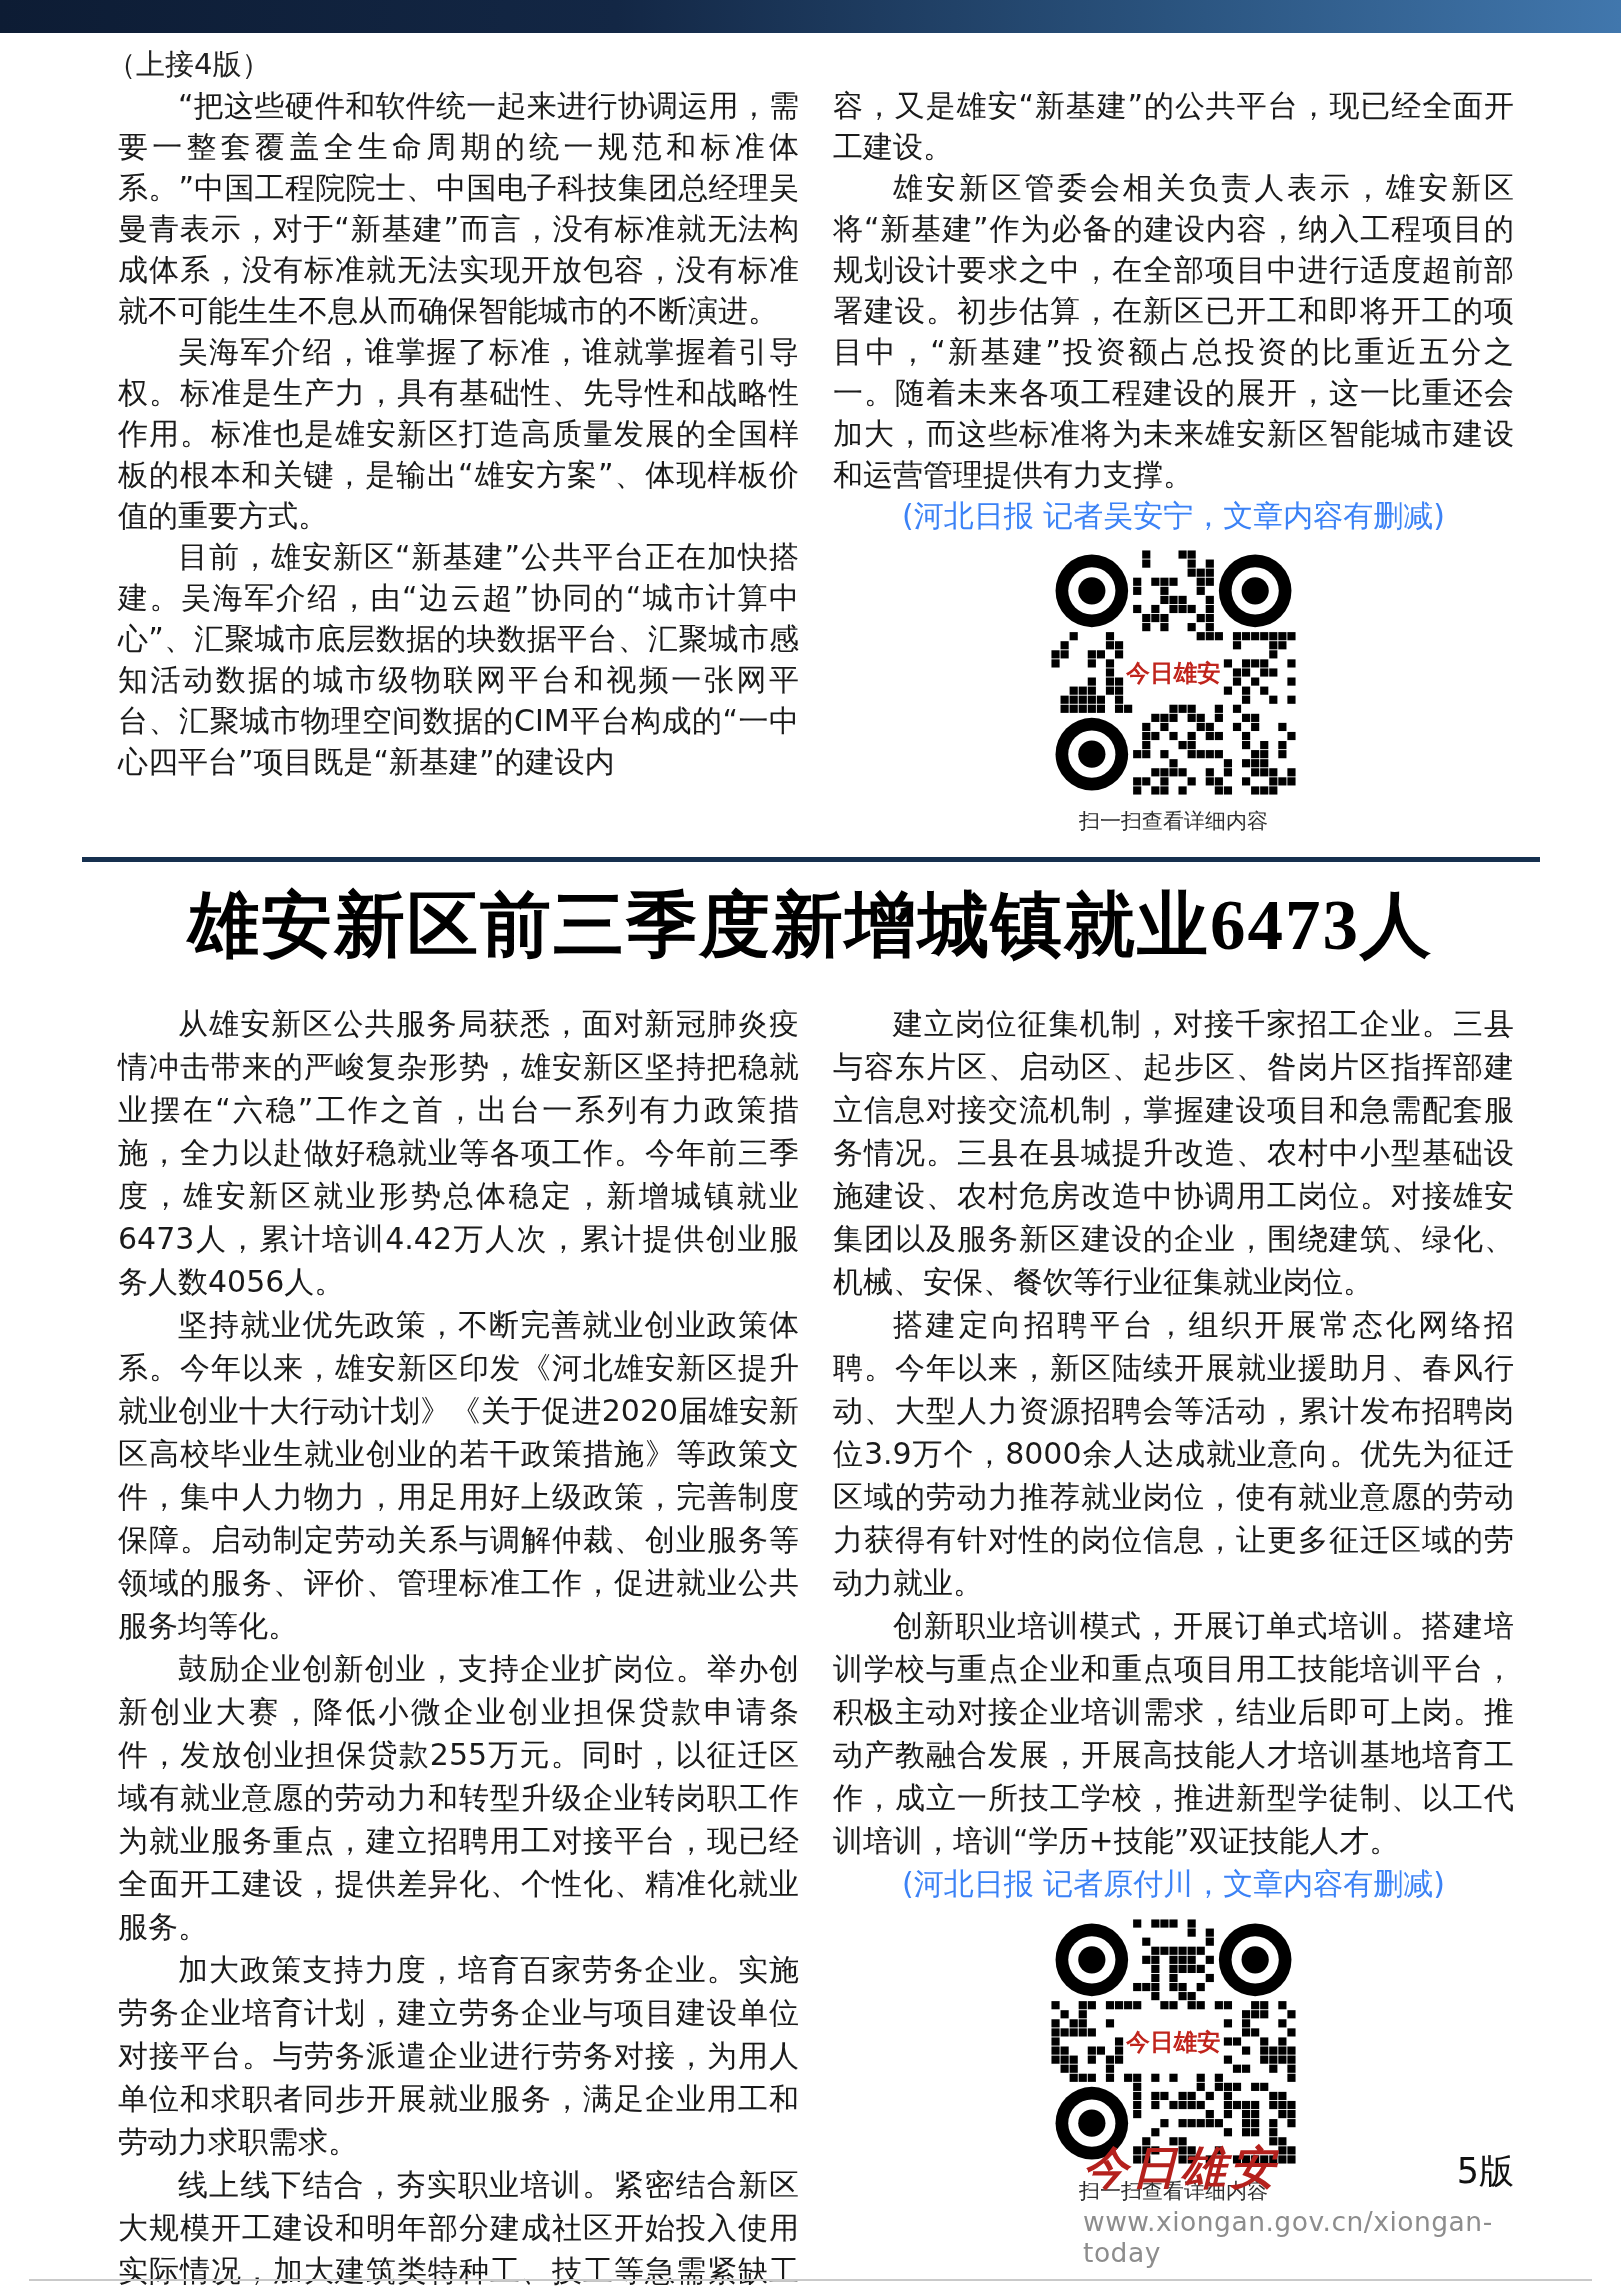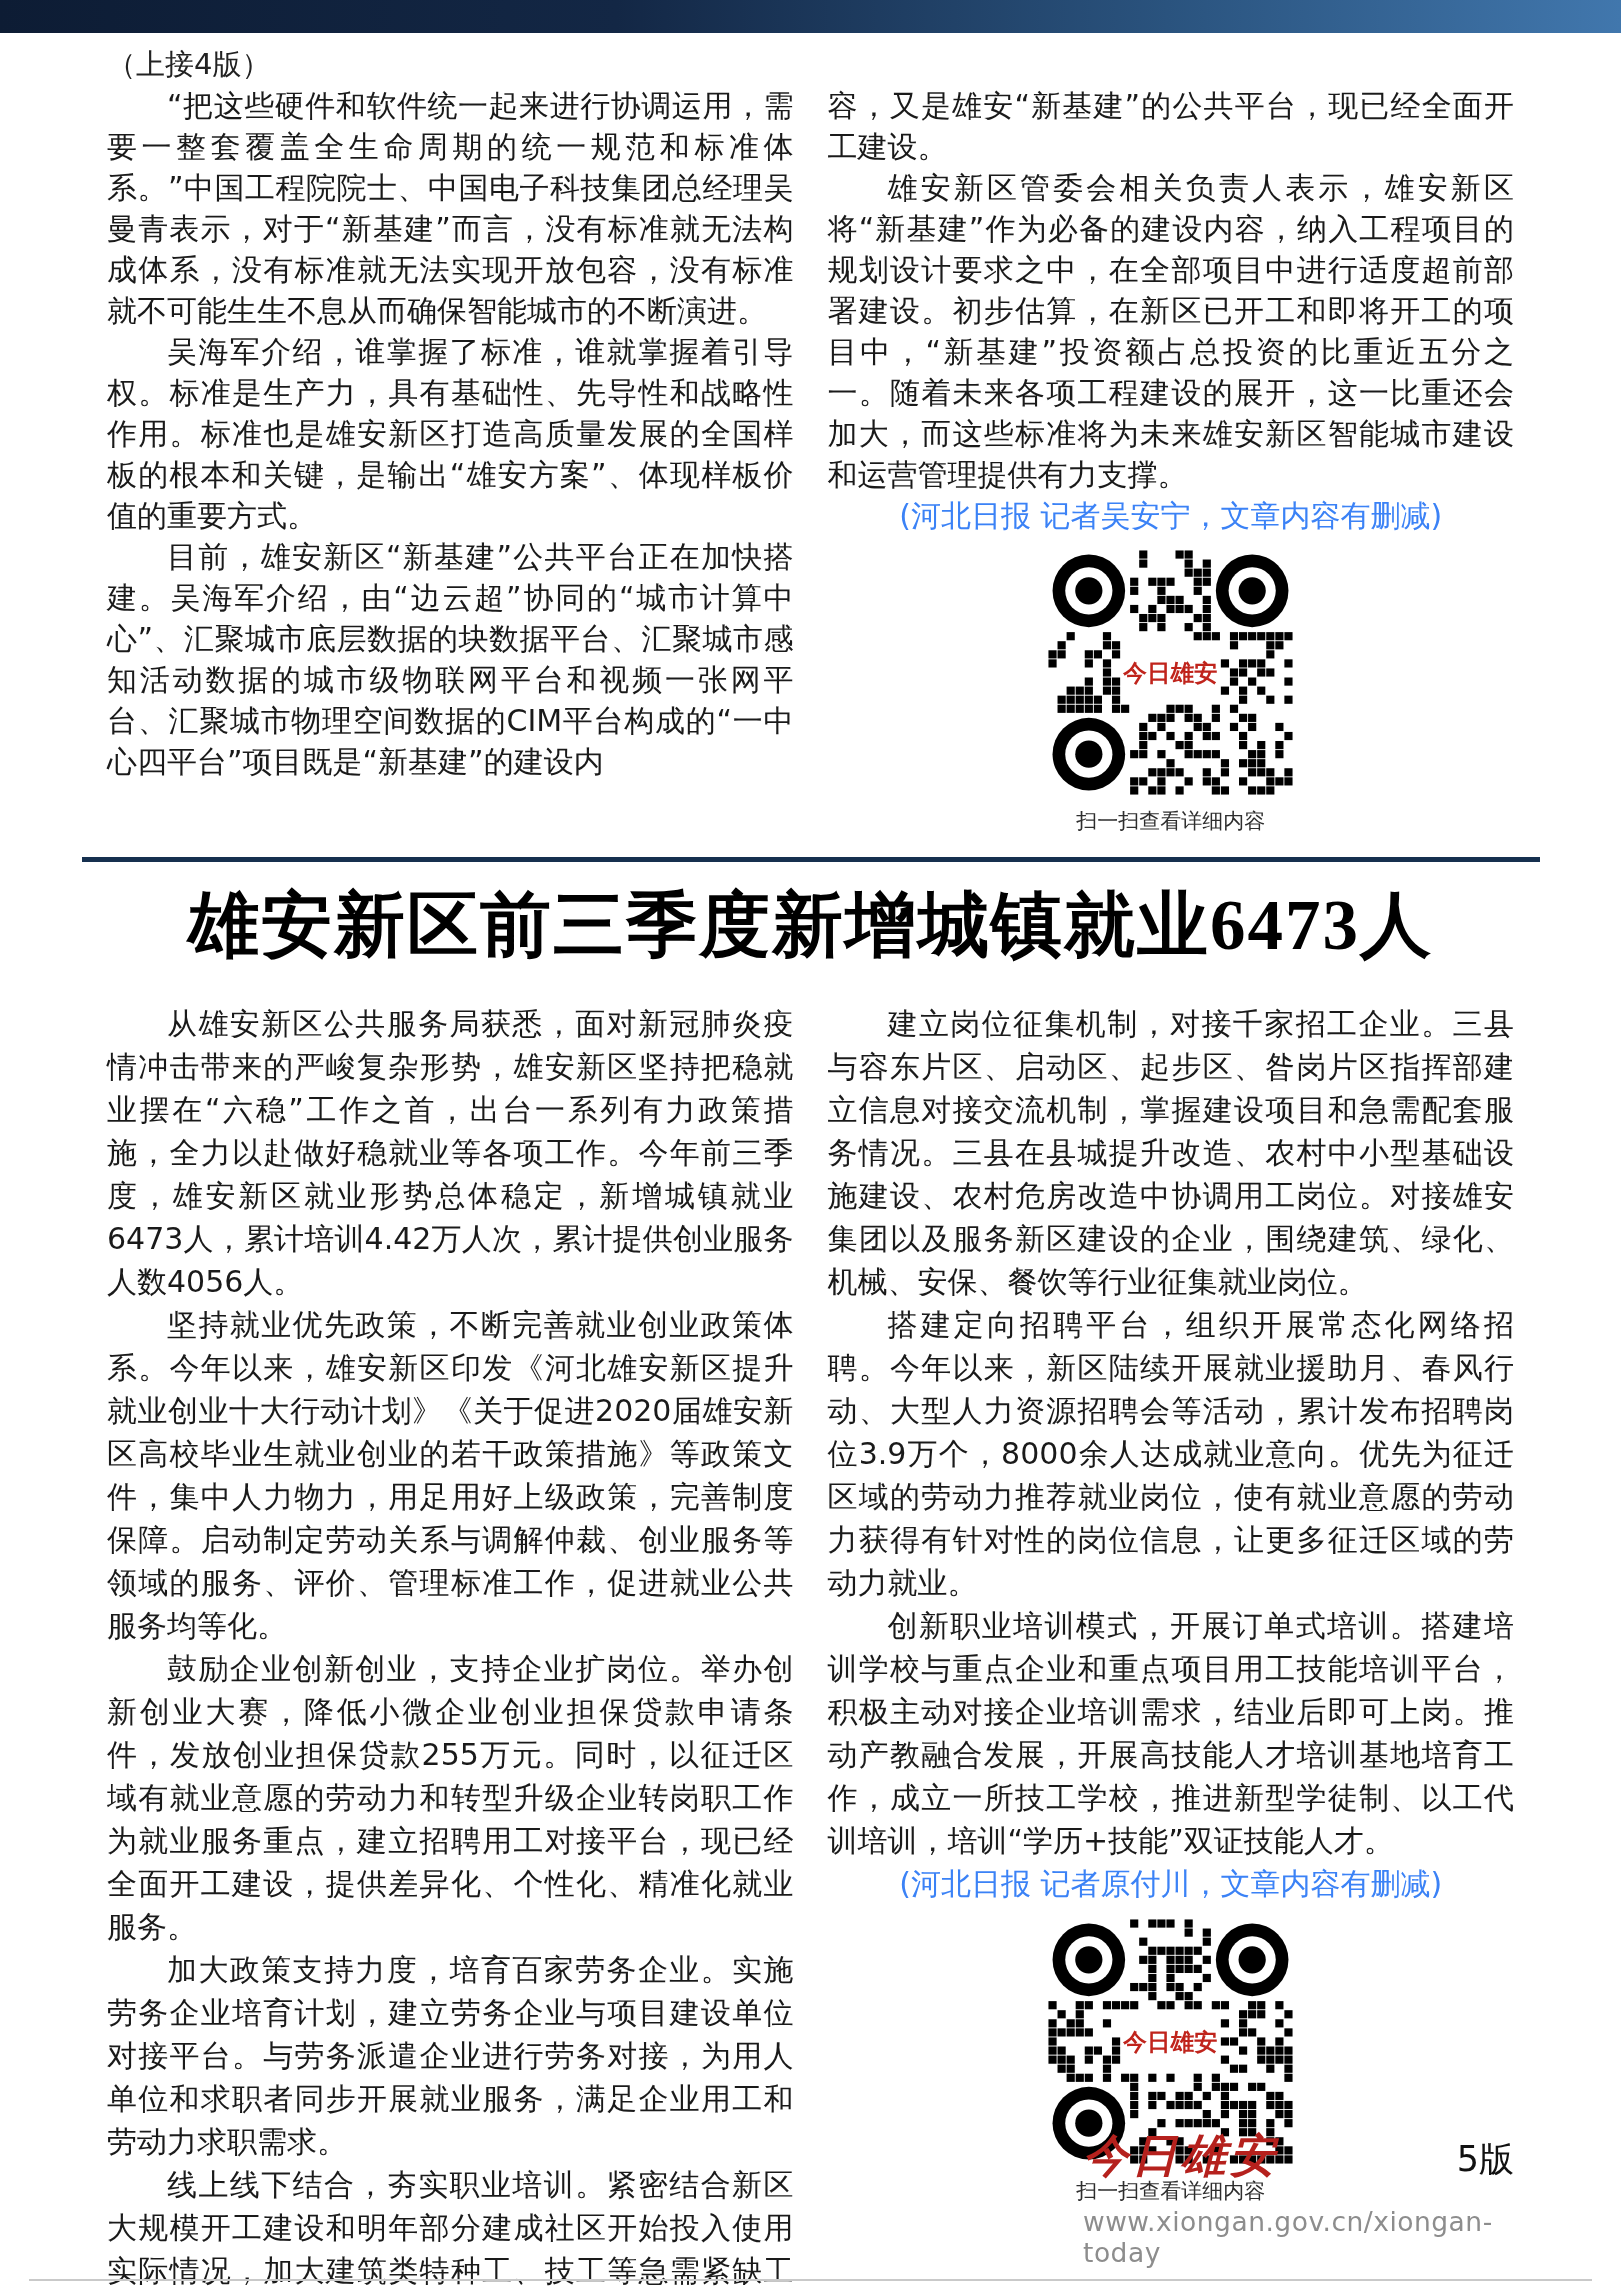--- a/index.html
+++ b/index.html
@@ -7,21 +7,21 @@
     width:1621px;height:2293px;position:relative;background:#ffffff;
     font-family:"DejaVu Sans","Liberation Sans",sans-serif;
     color:#1a1a1a;overflow:hidden;
   }
   .topbar{
     height:33px;width:100%;
     background:linear-gradient(90deg,#0d1c34 0%,#132745 38%,#2a537e 72%,#4177ad 100%);
   }
   .content{padding:0 107px;}
   .continued{margin-top:12px;font-size:29px;color:#222;}
-  .cols{display:flex;gap:34px;}
+  .cols{display:flex;gap:34px;margin-left:11px;}
   .col{width:689px;text-align:justify;}
   .a1{font-size:30px;line-height:41px;}
   .a2{font-size:30px;line-height:43px;}
   .col p{margin:0;text-indent:2em;}
   .col p.noindent{text-indent:0;}
   .byline{margin-top:2px;text-align:center;text-indent:0 !important;color:#3b82f6;}
   .qr-block{margin:13.7px auto 0;width:245px;text-align:center;}
   .qr-block svg{display:block;width:245px;height:245px;background:#fff;}
   .qr-caption{margin-top:5.9px;font-size:21px;color:#2e2e2e;white-space:nowrap;}
   .divider{height:4.9px;background:#16304f;margin:15.7px -25.5px 0 -25.5px;}
@@ -35,21 +35,21 @@
   .footer{
     position:absolute;right:107px;bottom:25.5px;width:431px;
   }
   .footer-row{display:flex;justify-content:space-between;align-items:baseline;}
   .logo{
     font-size:45px;font-weight:700;font-style:italic;color:#b5211d;
     font-family:"DejaVu Serif","Liberation Serif",serif;
     letter-spacing:3.9px;
   }
   .pagenum{font-size:35px;color:#111;}
-  .site-url{margin-top:20px;font-size:26.5px;color:#8d8d8d;letter-spacing:0.5px;}
+  .site-url{margin-top:8px;font-size:26.5px;color:#8d8d8d;letter-spacing:0.5px;}
   .bottom-rule{
     position:absolute;left:29px;right:29px;bottom:11.8px;height:2px;background:#c9c9c9;
   }
 </style>
 </head>
 <body>
 
 <div class="topbar"></div>
 
 <div class="content">

